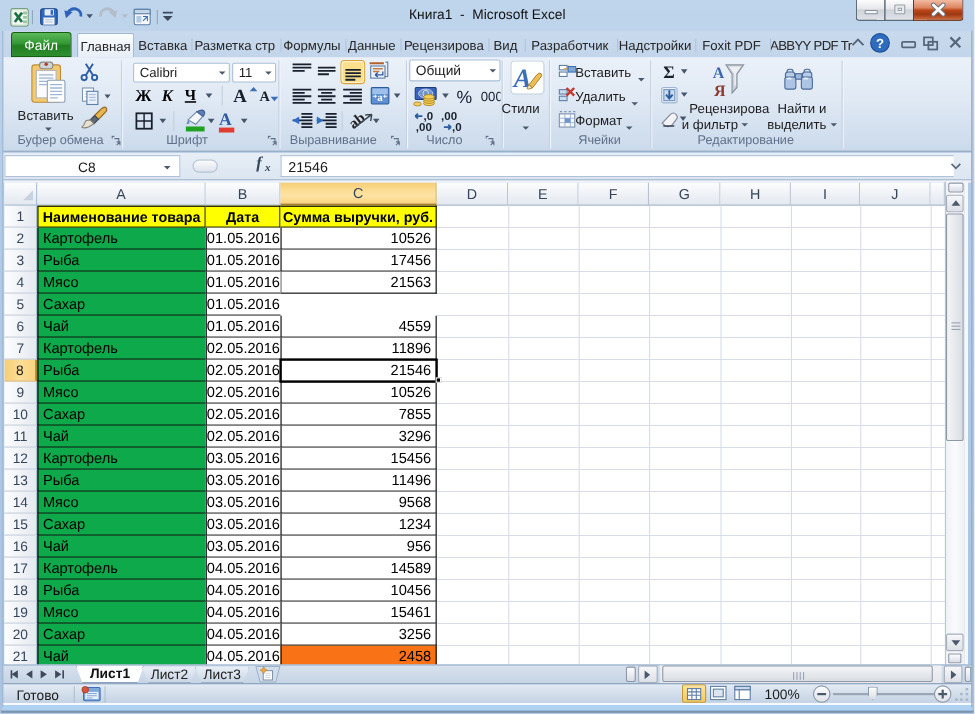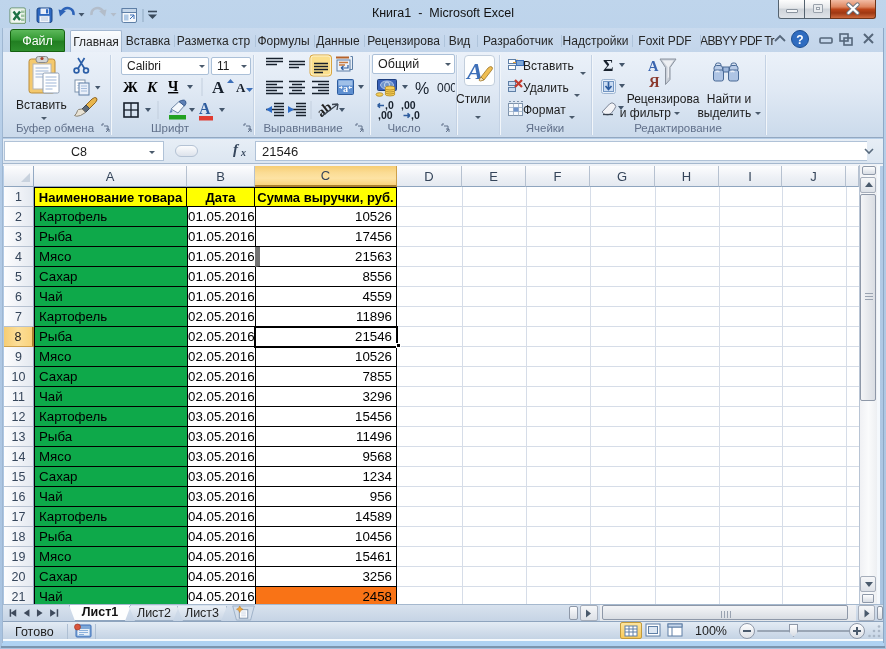--- a/index.html
+++ b/index.html
@@ -453,24 +453,23 @@
 <div class="cell" style="left:183px;width:68px;top:21px;height:20px;line-height:19px;background:#FFFF00;font-weight:bold;font-size:13px;text-align:center;border-top:1px solid #000;border-bottom:1px solid #000;border-right:1px solid #000;">Дата</div>
 <div class="cell" style="left:251px;width:142px;top:21px;height:20px;line-height:19px;background:#FFFF00;font-weight:bold;font-size:13px;text-align:center;border-top:1px solid #000;border-bottom:1px solid #000;border-right:1px solid #000;">Сумма выручки, руб.</div>
 <div class="cell" style="left:30px;width:153px;top:41px;height:20px;line-height:19px;background:#0EA94A;padding-left:4px;border-left:1px solid #000;border-bottom:1px solid #000;">Картофель</div>
 <div class="cell" style="left:183px;width:68px;top:41px;height:20px;line-height:19px;background:#fff;text-align:right;padding-right:1px;border-left:1px solid #000;border-bottom:1px solid #000;">01.05.2016</div>
 <div class="cell" style="left:251px;width:142px;top:41px;height:20px;line-height:19px;background:#fff;text-align:right;padding-right:4px;border-left:1px solid #000;border-bottom:1px solid #000;border-right:1px solid #000;">10526</div>
 <div class="cell" style="left:30px;width:153px;top:61px;height:20px;line-height:19px;background:#0EA94A;padding-left:4px;border-left:1px solid #000;border-bottom:1px solid #000;">Рыба</div>
 <div class="cell" style="left:183px;width:68px;top:61px;height:20px;line-height:19px;background:#fff;text-align:right;padding-right:1px;border-left:1px solid #000;border-bottom:1px solid #000;">01.05.2016</div>
 <div class="cell" style="left:251px;width:142px;top:61px;height:20px;line-height:19px;background:#fff;text-align:right;padding-right:4px;border-left:1px solid #000;border-bottom:1px solid #000;border-right:1px solid #000;">17456</div>
 <div class="cell" style="left:30px;width:153px;top:81px;height:20px;line-height:19px;background:#0EA94A;padding-left:4px;border-left:1px solid #000;border-bottom:1px solid #000;">Мясо</div>
 <div class="cell" style="left:183px;width:68px;top:81px;height:20px;line-height:19px;background:#fff;text-align:right;padding-right:1px;border-left:1px solid #000;border-bottom:1px solid #000;">01.05.2016</div>
-<div class="cell" style="left:251px;width:142px;top:81px;height:20px;line-height:19px;background:#fff;text-align:right;padding-right:4px;border-left:5px solid #737373;border-bottom:1px solid #000;border-right:1px solid #000;">21563</div>
+<div class="cell" style="left:251px;width:142px;top:81px;height:20px;line-height:19px;background:#fff;text-align:right;padding-right:4px;border-left:1px solid #737373;border-bottom:1px solid #000;border-right:1px solid #000;">21563</div>
 <div class="cell" style="left:30px;width:153px;top:101px;height:20px;line-height:19px;background:#0EA94A;padding-left:4px;border-left:1px solid #000;border-bottom:1px solid #000;">Сахар</div>
 <div class="cell" style="left:183px;width:68px;top:101px;height:20px;line-height:19px;background:#fff;text-align:right;padding-right:1px;border-left:1px solid #000;border-bottom:1px solid #000;">01.05.2016</div>
-<div class="cell" style="left:251px;width:142px;top:101px;height:20px;line-height:19px;background:#fff;text-align:right;padding-right:4px;border-left:1px solid #000;border-bottom:1px solid #000;border-right:1px solid #000;">8556</div>
 <div class="cell" style="left:30px;width:153px;top:121px;height:20px;line-height:19px;background:#0EA94A;padding-left:4px;border-left:1px solid #000;border-bottom:1px solid #000;">Чай</div>
 <div class="cell" style="left:183px;width:68px;top:121px;height:20px;line-height:19px;background:#fff;text-align:right;padding-right:1px;border-left:1px solid #000;border-bottom:1px solid #000;">01.05.2016</div>
 <div class="cell" style="left:251px;width:142px;top:121px;height:20px;line-height:19px;background:#fff;text-align:right;padding-right:4px;border-left:1px solid #000;border-bottom:1px solid #000;border-right:1px solid #000;">4559</div>
 <div class="cell" style="left:30px;width:153px;top:141px;height:20px;line-height:19px;background:#0EA94A;padding-left:4px;border-left:1px solid #000;border-bottom:1px solid #000;">Картофель</div>
 <div class="cell" style="left:183px;width:68px;top:141px;height:20px;line-height:19px;background:#fff;text-align:right;padding-right:1px;border-left:1px solid #000;border-bottom:1px solid #000;">02.05.2016</div>
 <div class="cell" style="left:251px;width:142px;top:141px;height:20px;line-height:19px;background:#fff;text-align:right;padding-right:4px;border-left:1px solid #000;border-bottom:1px solid #000;border-right:1px solid #000;">11896</div>
 <div class="cell" style="left:30px;width:153px;top:161px;height:20px;line-height:19px;background:#0EA94A;padding-left:4px;border-left:1px solid #000;border-bottom:1px solid #000;">Рыба</div>
 <div class="cell" style="left:183px;width:68px;top:161px;height:20px;line-height:19px;background:#fff;text-align:right;padding-right:1px;border-left:1px solid #000;border-bottom:1px solid #000;">02.05.2016</div>
 <div class="cell" style="left:251px;width:142px;top:161px;height:20px;line-height:19px;background:#fff;text-align:right;padding-right:4px;border-left:1px solid #000;border-bottom:1px solid #000;border-right:1px solid #000;">21546</div>
 <div class="cell" style="left:30px;width:153px;top:181px;height:20px;line-height:19px;background:#0EA94A;padding-left:4px;border-left:1px solid #000;border-bottom:1px solid #000;">Мясо</div>

